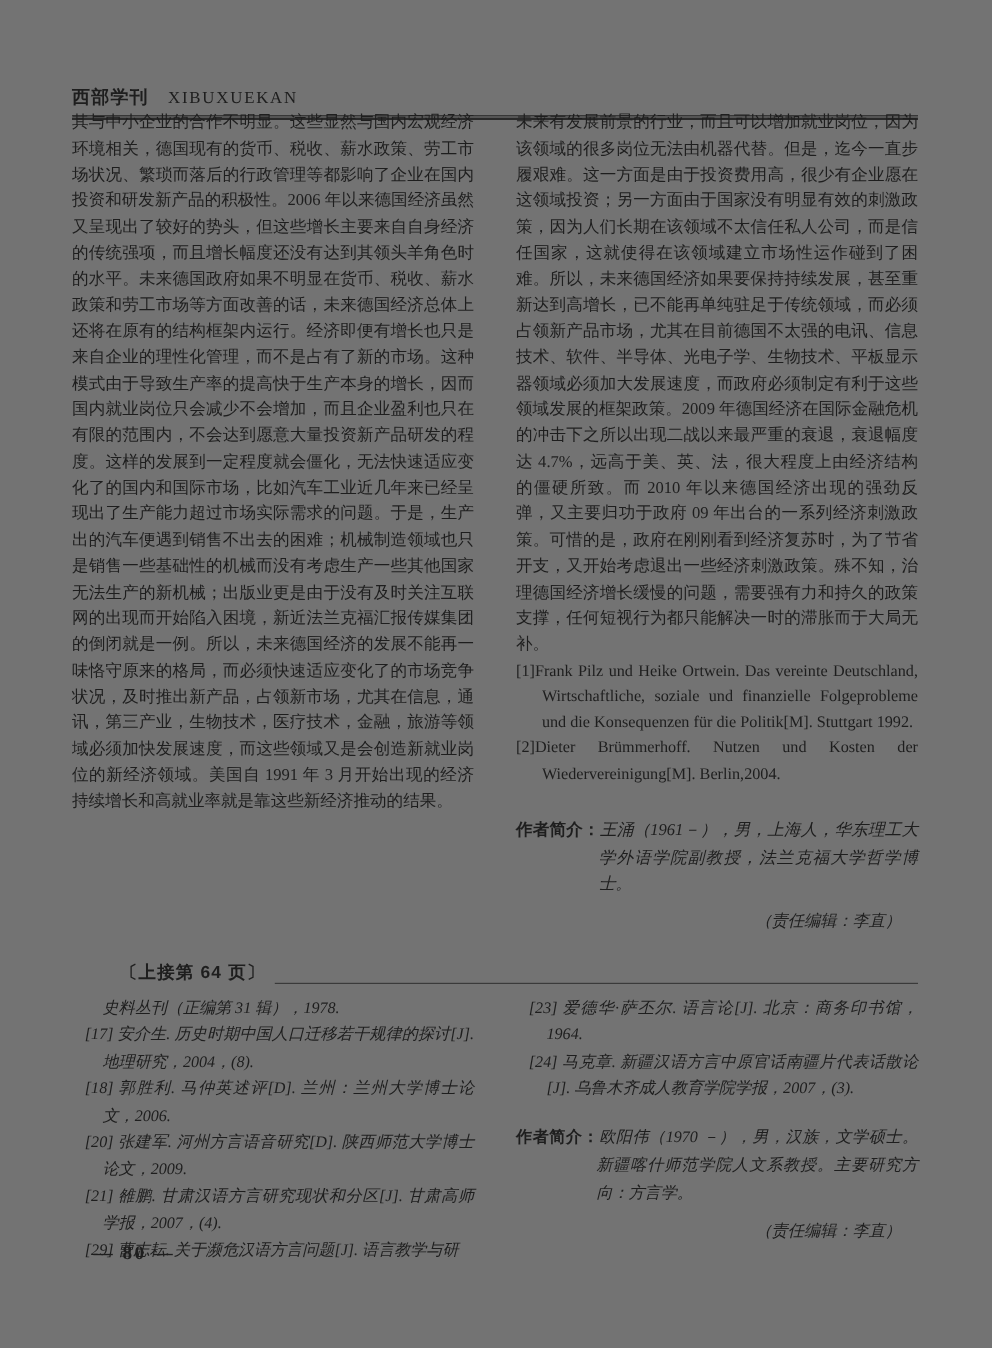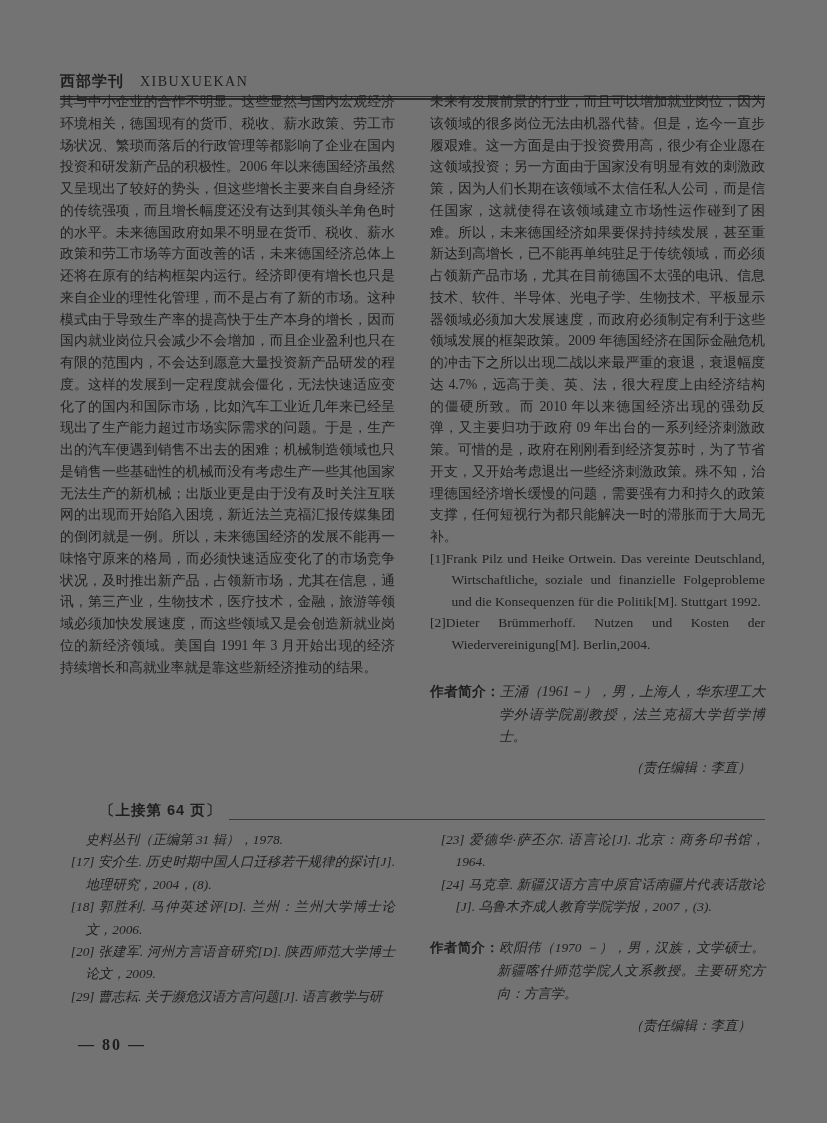--- a/index.html
+++ b/index.html
@@ -88,20 +88,21 @@
     <div class="continued-header">
       <span class="continued-label">〔上接第 64 页〕</span>
       <span class="continued-rule"></span>
     </div>
     <div class="continued-cols">
       <div class="ccol">
         <div class="cont-first">史料丛刊（正编第 31 辑），1978.</div>
         <div class="ref2">[17] 安介生. 历史时期中国人口迁移若干规律的探讨[J]. 地理研究，2004，(8).</div>
         <div class="ref2">[18] 郭胜利. 马仲英述评[D]. 兰州：兰州大学博士论文，2006.</div>
         <div class="ref2">[20] 张建军. 河州方言语音研究[D]. 陕西师范大学博士论文，2009.</div>
+        <div class="ref2">[21] 雒鹏. 甘肃汉语方言研究现状和分区[J]. 甘肃高师学报，2007，(4).</div>
         <div class="ref2">[29] 曹志耘. 关于濒危汉语方言问题[J]. 语言教学与研</div>
       </div>
       <div class="ccol">
         <div class="ref2">[23] 爱德华·萨丕尔. 语言论[J]. 北京：商务印书馆，1964.</div>
         <div class="ref2">[24] 马克章. 新疆汉语方言中原官话南疆片代表话散论[J]. 乌鲁木齐成人教育学院学报，2007，(3).</div>
         <p class="author2"><span class="author-label">作者简介：</span><span>欧阳伟（1970 －），男，汉族，文学硕士。新疆喀什师范学院人文系教授。主要研究方向：方言学。</span></p>
         <p class="editor">（责任编辑：李直）</p>
       </div>
     </div>
   </div>

